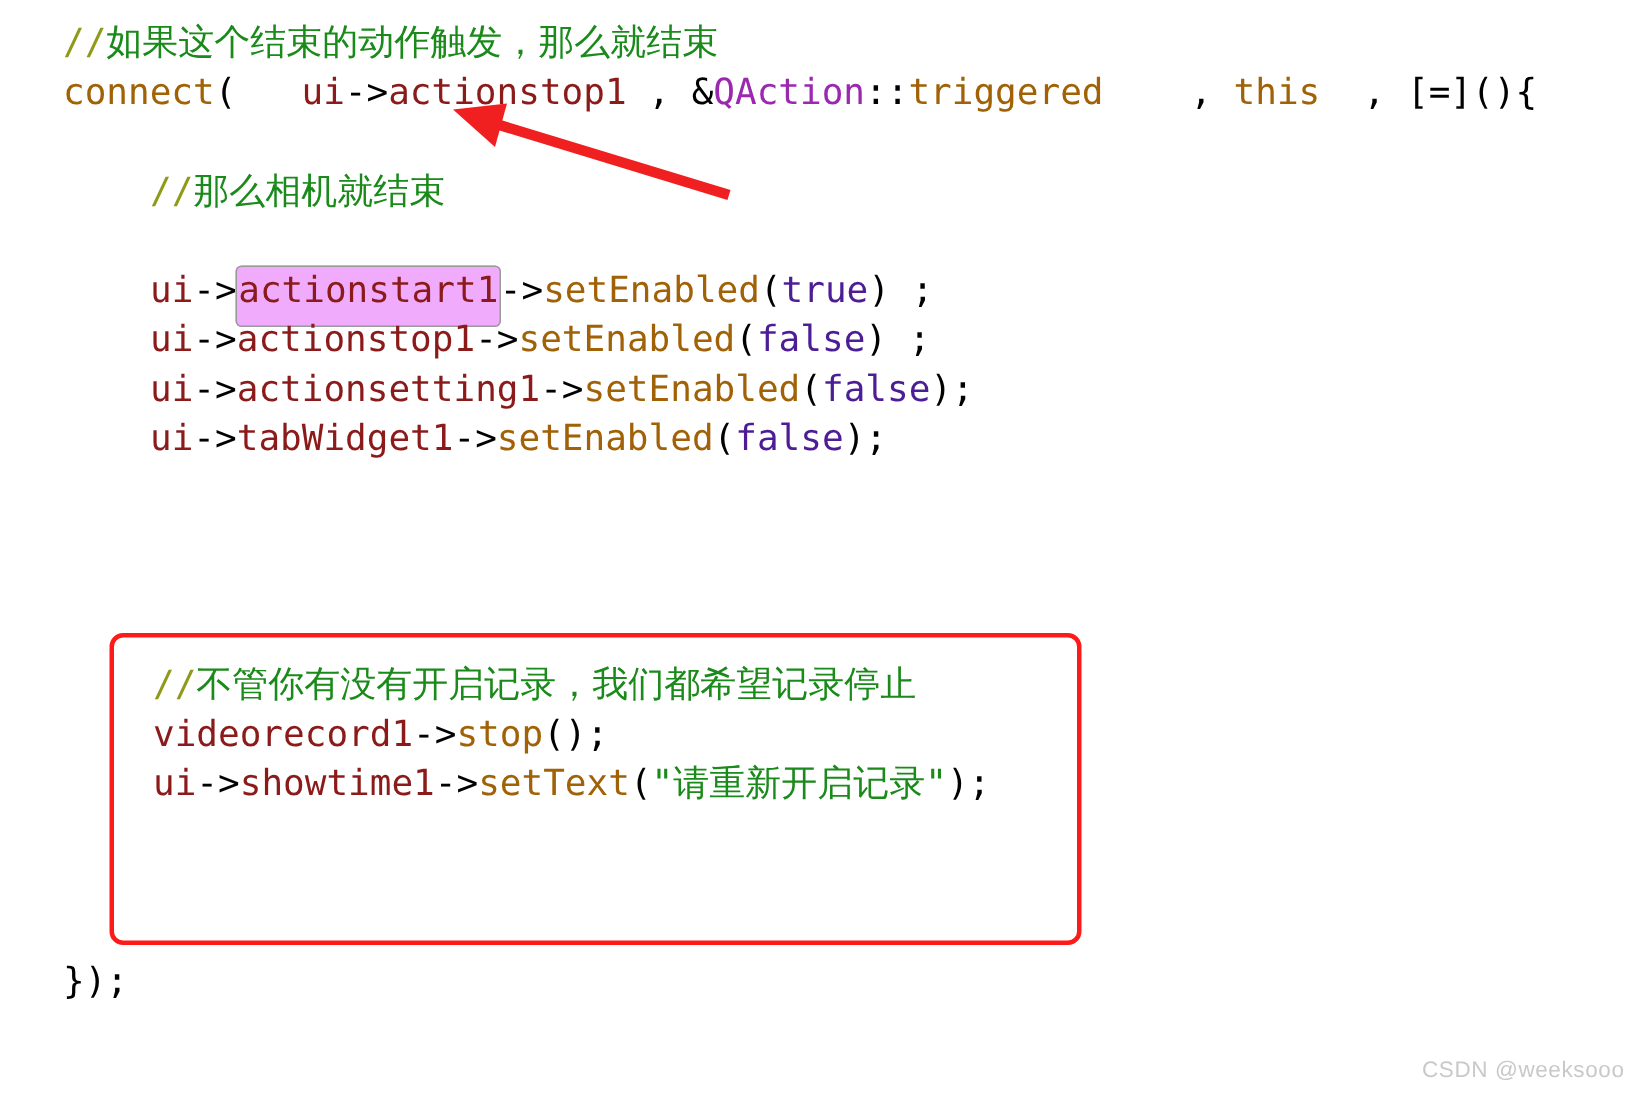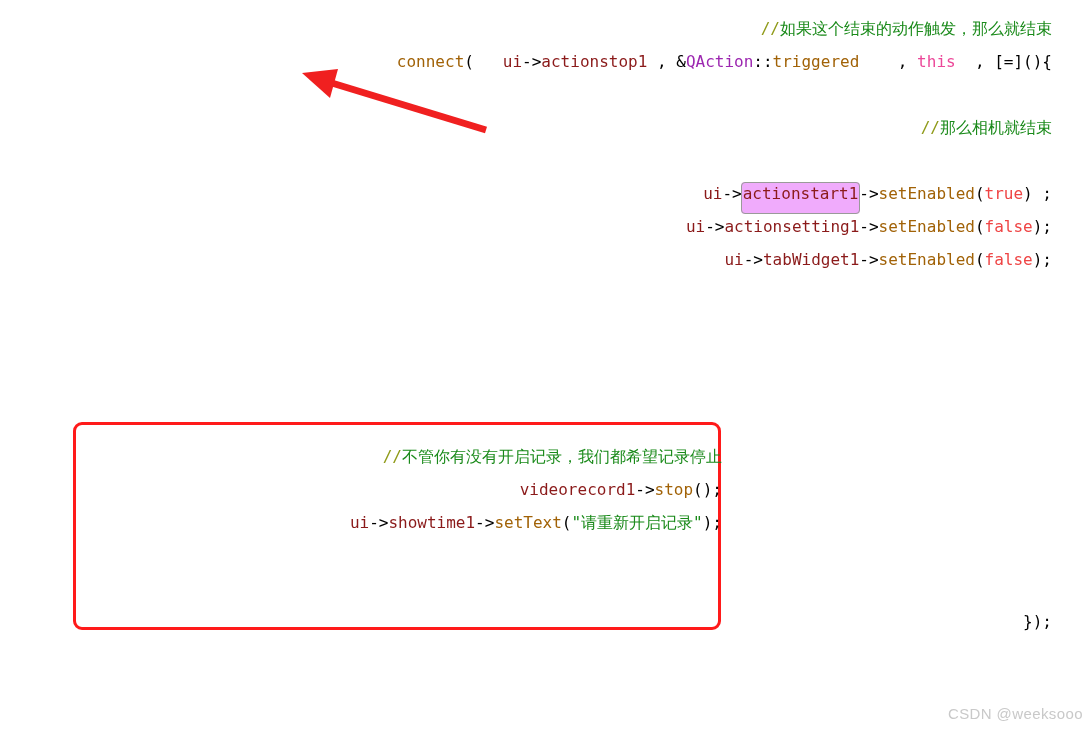--- a/index.html
+++ b/index.html
@@ -23,41 +23,40 @@
 
   .code-area {
     position: absolute;
     left: 42px;
     top: 12px;
     width: 1010px;
   }
 
   .code-line {
     font-family: "DejaVu Sans Mono", "Liberation Mono", monospace;
-    font-size: 16px;
+    font-size: 24px;
     line-height: 33px;
     white-space: pre;
     color: #000000;
     letter-spacing: 0px;
-    text-align: right;
   }
 
   .code-line.indent-1 { padding-left: 58px; }
 
   .blank-line { height: 33px; }
   .blank-line-sm { height: 16px; }
 
   
   .tok-comment   { color: #1a8a1a; }
   .tok-comment-slash { color: #8f9a18; }
   .tok-func      { color: #a16207; }
   .tok-type      { color: #9c27b0; }
   .tok-member    { color: #8b1a1a; }
-  .tok-keyword   { color: #ec4899; }
-  .tok-literal   { color: #ef4444; }
+  .tok-keyword   { color: #a16207; }
+  .tok-literal   { color: #4c1d95; }
   .tok-string    { color: #1a8a1a; }
   .tok-punct     { color: #000000; }
   .tok-op        { color: #000000; }
 
   .ident-highlight {
     background: #f0abfc;
     border: 1px solid #9a9a9a;
     border-radius: 4px;
     padding: 1px 1px 10px 1px;
     margin: 0 -1px;
@@ -119,20 +118,21 @@
     <div class="blank-line"></div>
 
     <div class="code-line indent-1"><span class="tok-comment-slash">//</span><span class="tok-comment">那么相机就结束</span></div>
 
 
     <div class="blank-line"></div>
 
 
     <div class="code-line indent-1"><span class="tok-member">ui</span><span class="tok-op">-&gt;</span><span class="tok-member ident-highlight">actionstart1</span><span class="tok-op">-&gt;</span><span class="tok-func">setEnabled</span><span class="tok-punct">(</span><span class="tok-literal">true</span><span class="tok-punct">)</span><span> </span><span class="tok-punct">;</span></div>
 
+    <div class="code-line indent-1"><span class="tok-member">ui</span><span class="tok-op">-&gt;</span><span class="tok-member">actionstop1</span><span class="tok-op">-&gt;</span><span class="tok-func">setEnabled</span><span class="tok-punct">(</span><span class="tok-literal">false</span><span class="tok-punct">)</span><span> </span><span class="tok-punct">;</span></div>
 
     <div class="code-line indent-1"><span class="tok-member">ui</span><span class="tok-op">-&gt;</span><span class="tok-member">actionsetting1</span><span class="tok-op">-&gt;</span><span class="tok-func">setEnabled</span><span class="tok-punct">(</span><span class="tok-literal">false</span><span class="tok-punct">)</span><span class="tok-punct">;</span></div>
 
     <div class="code-line indent-1"><span class="tok-member">ui</span><span class="tok-op">-&gt;</span><span class="tok-member">tabWidget1</span><span class="tok-op">-&gt;</span><span class="tok-func">setEnabled</span><span class="tok-punct">(</span><span class="tok-literal">false</span><span class="tok-punct">)</span><span class="tok-punct">;</span></div>
 
     <div class="blank-line"></div>
     <div class="blank-line"></div>
     <div class="blank-line-sm"></div>
 
     <div class="blank-line"></div>

